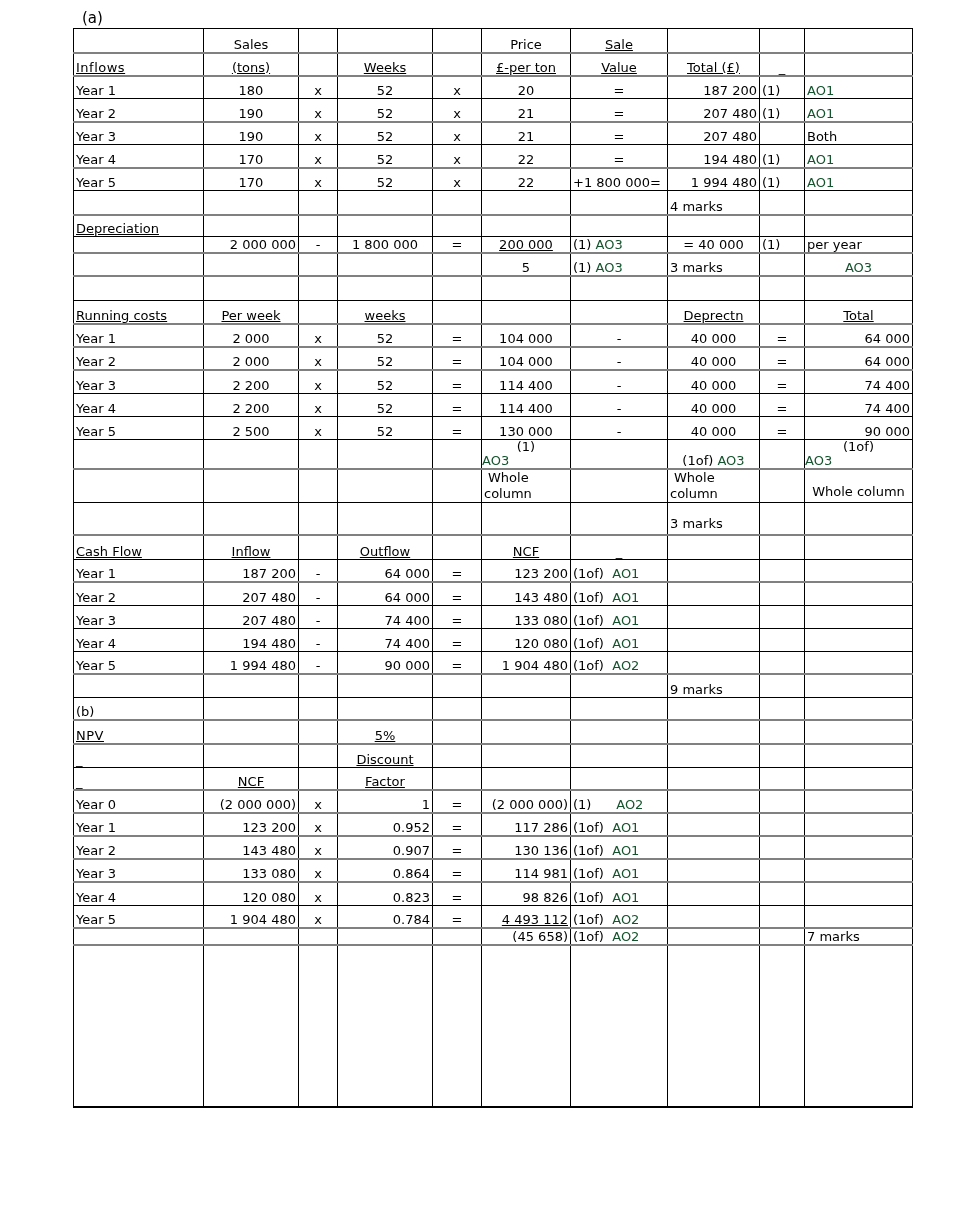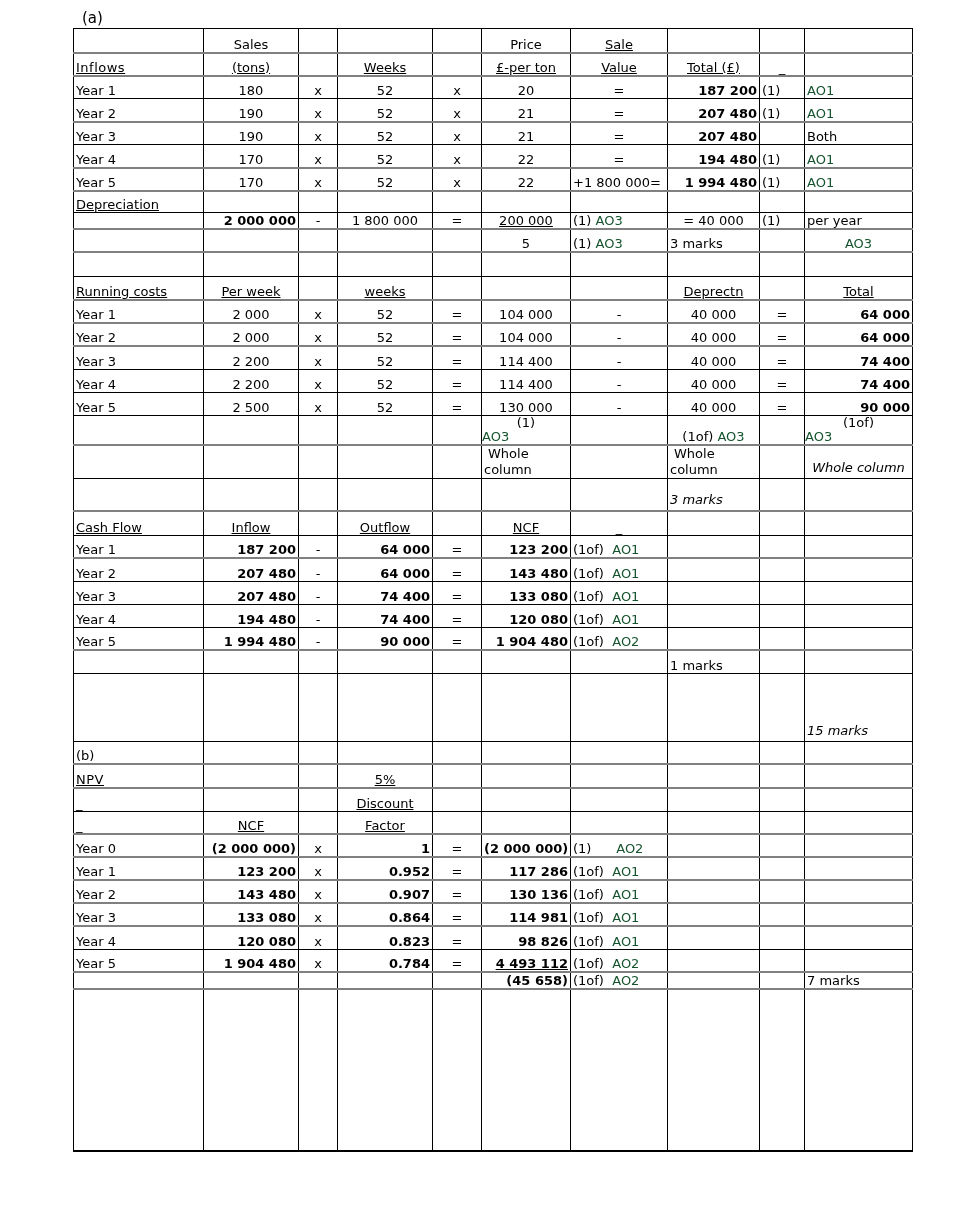--- a/index.html
+++ b/index.html
@@ -6,25 +6,25 @@
   body { width:965px; height:1232px; position:relative; overflow:hidden;
          font-family:"DejaVu Sans", sans-serif; font-size:13px; color:#000; }
   #part-a-label { position:absolute; left:82px; top:9px; font-size:15px; }
   #sheet { position:absolute; left:58px; top:28px; width:839px; border-collapse:collapse; table-layout:fixed;margin-left:15px; }
   #sheet td { border-left:1px solid #000; border-right:1px solid #000; padding:0 2px; vertical-align:bottom;
               white-space:nowrap; overflow:visible; line-height:15px; font-size:13px; }
   #sheet tr.tb td { border-top:1px solid #000; }
   #sheet tr.tg td { border-top:2px solid #808080; }
   #sheet tr.last td { border-bottom:2px solid #000; }
   .c { text-align:center; }
-  .r { text-align:right;font-weight:bold; }
+  .r { text-align:right; }
   .l { text-align:left; }
   .u { text-decoration:underline;text-align:center; }
   .red { color:#14532d; }
-  .pb { padding-bottom:3px !important;font-style:italic; }
+  .pb { padding-bottom:3px !important; }
   .ltr { letter-spacing:0.5px; }
   .top { vertical-align:top !important; }
 </style>
 </head>
 <body>
 
 <div id="part-a-label">(a)</div>
 
 <table id="sheet">
   <colgroup>
@@ -123,20 +123,32 @@
         <td class="c">52</td>
         <td class="c">x</td>
         <td class="c">22</td>
         <td class="l">+1 800 000=</td>
         <td class="r">1 994 480</td>
         <td class="l">(1)</td>
         <td class="l red">AO1</td>
       </tr>
     </tbody>
   <tbody>
+    <tr class="tb" style="height:24px">
+      <td></td>
+        <td></td>
+        <td></td>
+        <td></td>
+        <td></td>
+        <td></td>
+        <td></td>
+      <td class="l">4 marks</td>
+      <td></td>
+        <td></td>
+    </tr>
     <tr class="tg" style="height:22px">
       <td class="l"><span class="u">Depreciation</span></td>
       <td></td>
         <td></td>
         <td></td>
         <td></td>
         <td></td>
         <td></td>
         <td></td>
         <td></td>
@@ -381,35 +393,23 @@
     </tbody>
   <tbody>
     <tr class="tg" style="height:23px">
       <td></td>
         <td></td>
         <td></td>
         <td></td>
         <td></td>
         <td></td>
         <td></td>
-      <td class="l">1 marks</td>
-      <td></td>
-        <td></td>
-    </tr>
-    <tr class="tb" style="height:68px">
-      <td></td>
-        <td></td>
-        <td></td>
-        <td></td>
-        <td></td>
-        <td></td>
-        <td></td>
-        <td></td>
-        <td></td>
-      <td class="l pb">15 marks</td>
+      <td class="l">9 marks</td>
+      <td></td>
+        <td></td>
     </tr>
     <tr class="tb" style="height:23px">
       <td class="l">(b)</td>
       <td></td>
         <td></td>
         <td></td>
         <td></td>
         <td></td>
         <td></td>
         <td></td>

